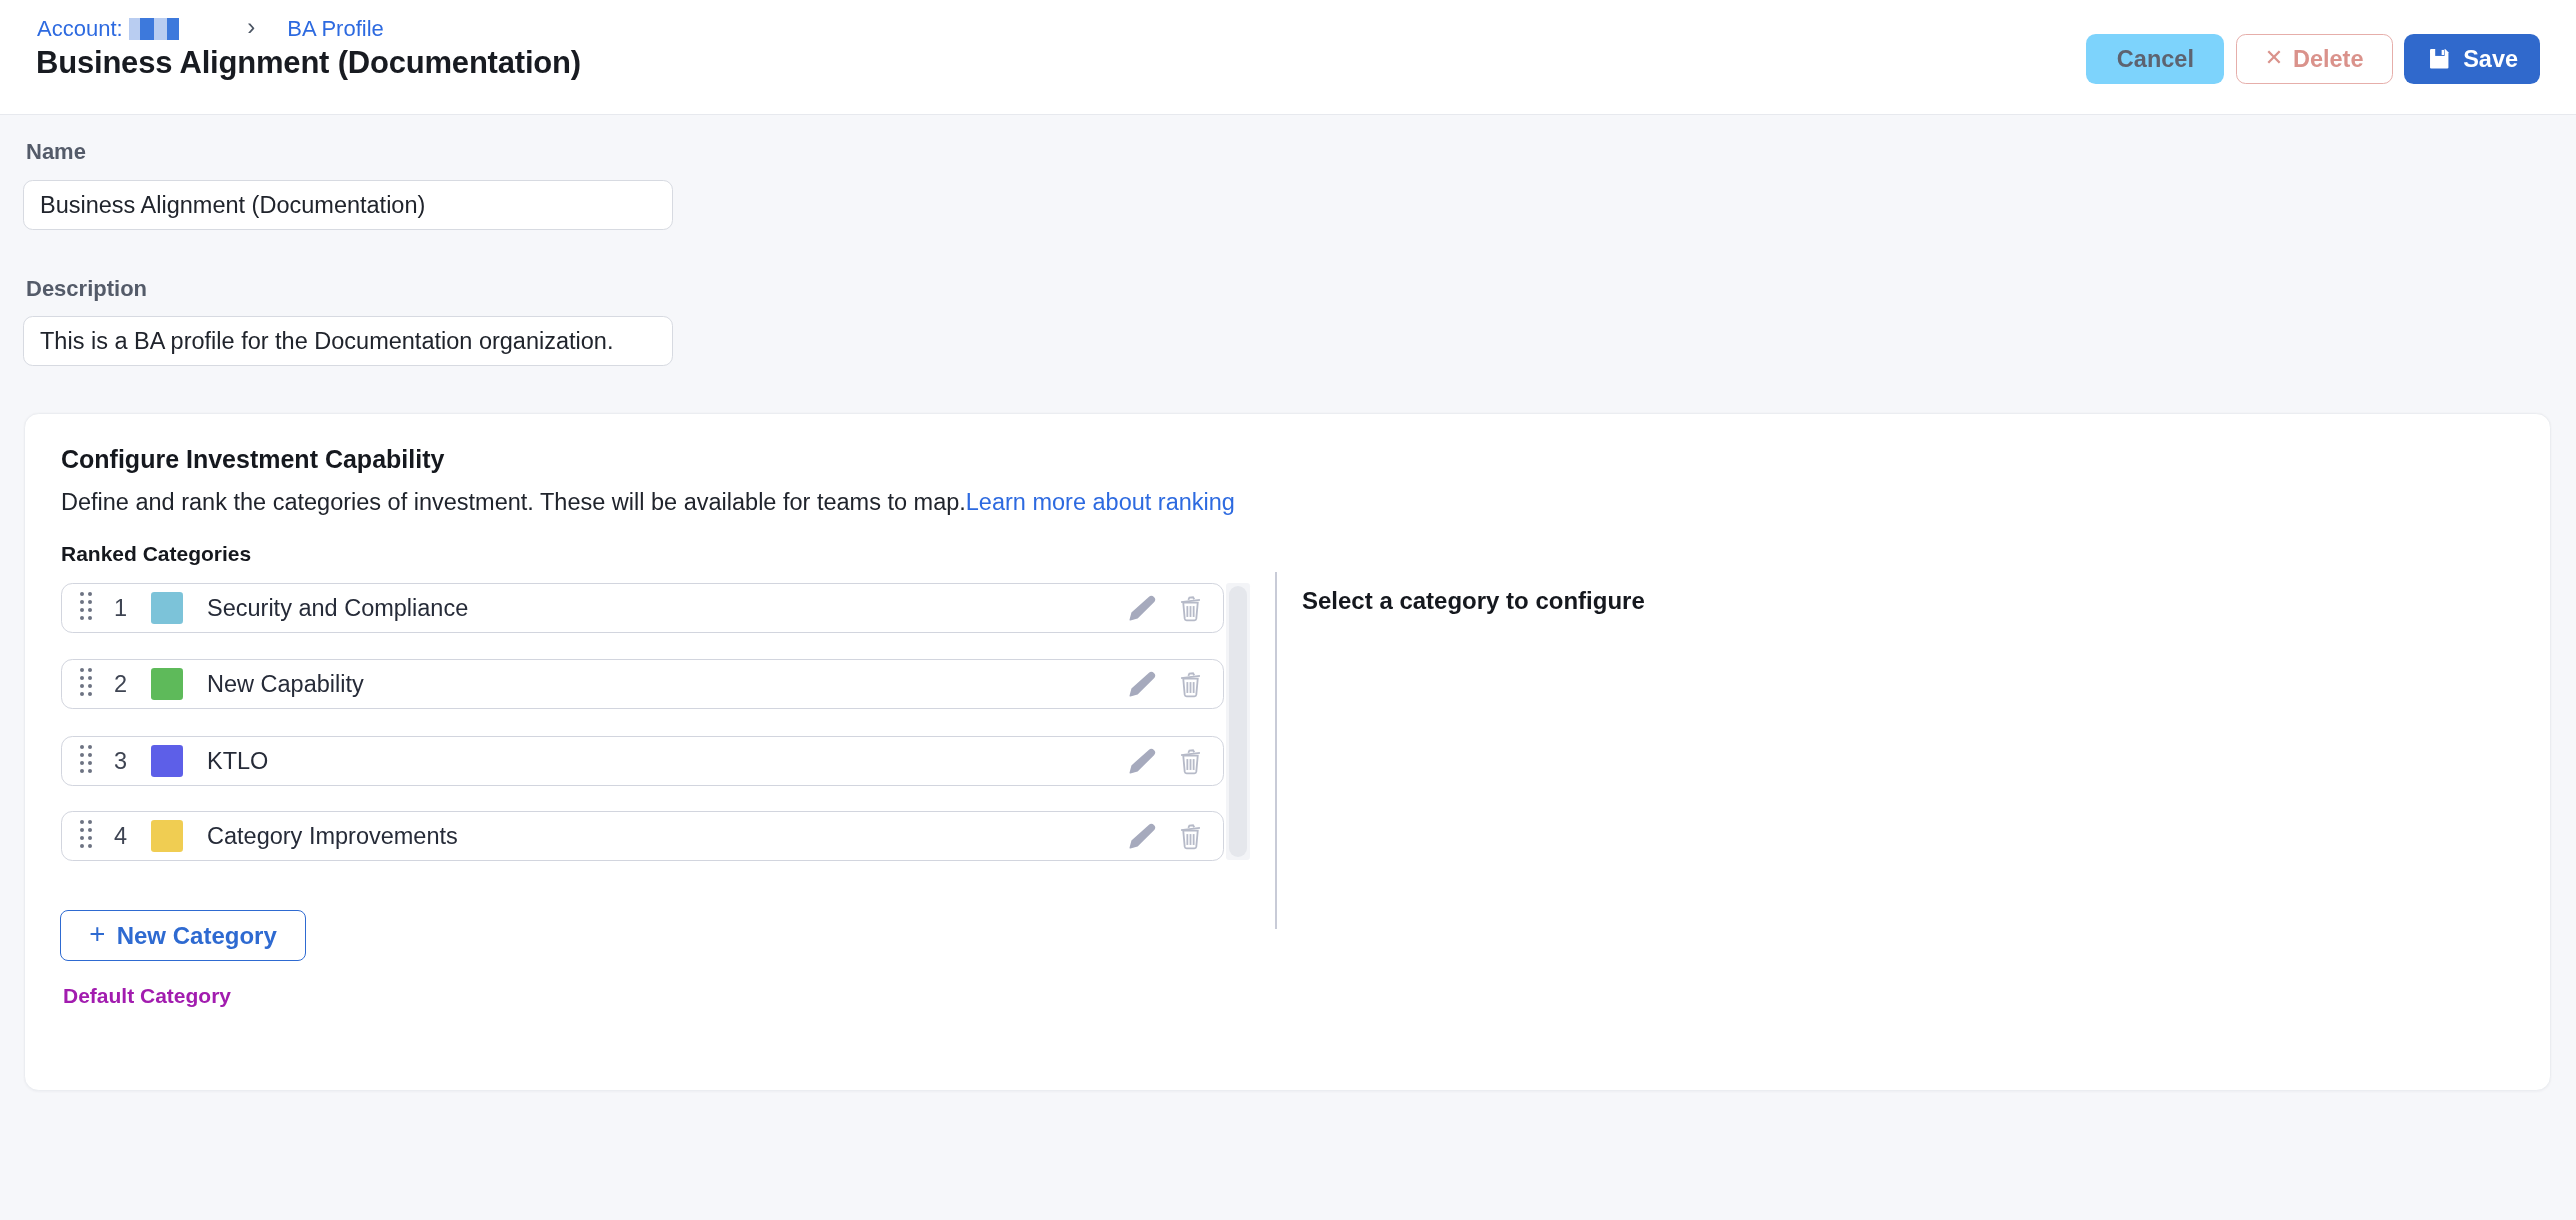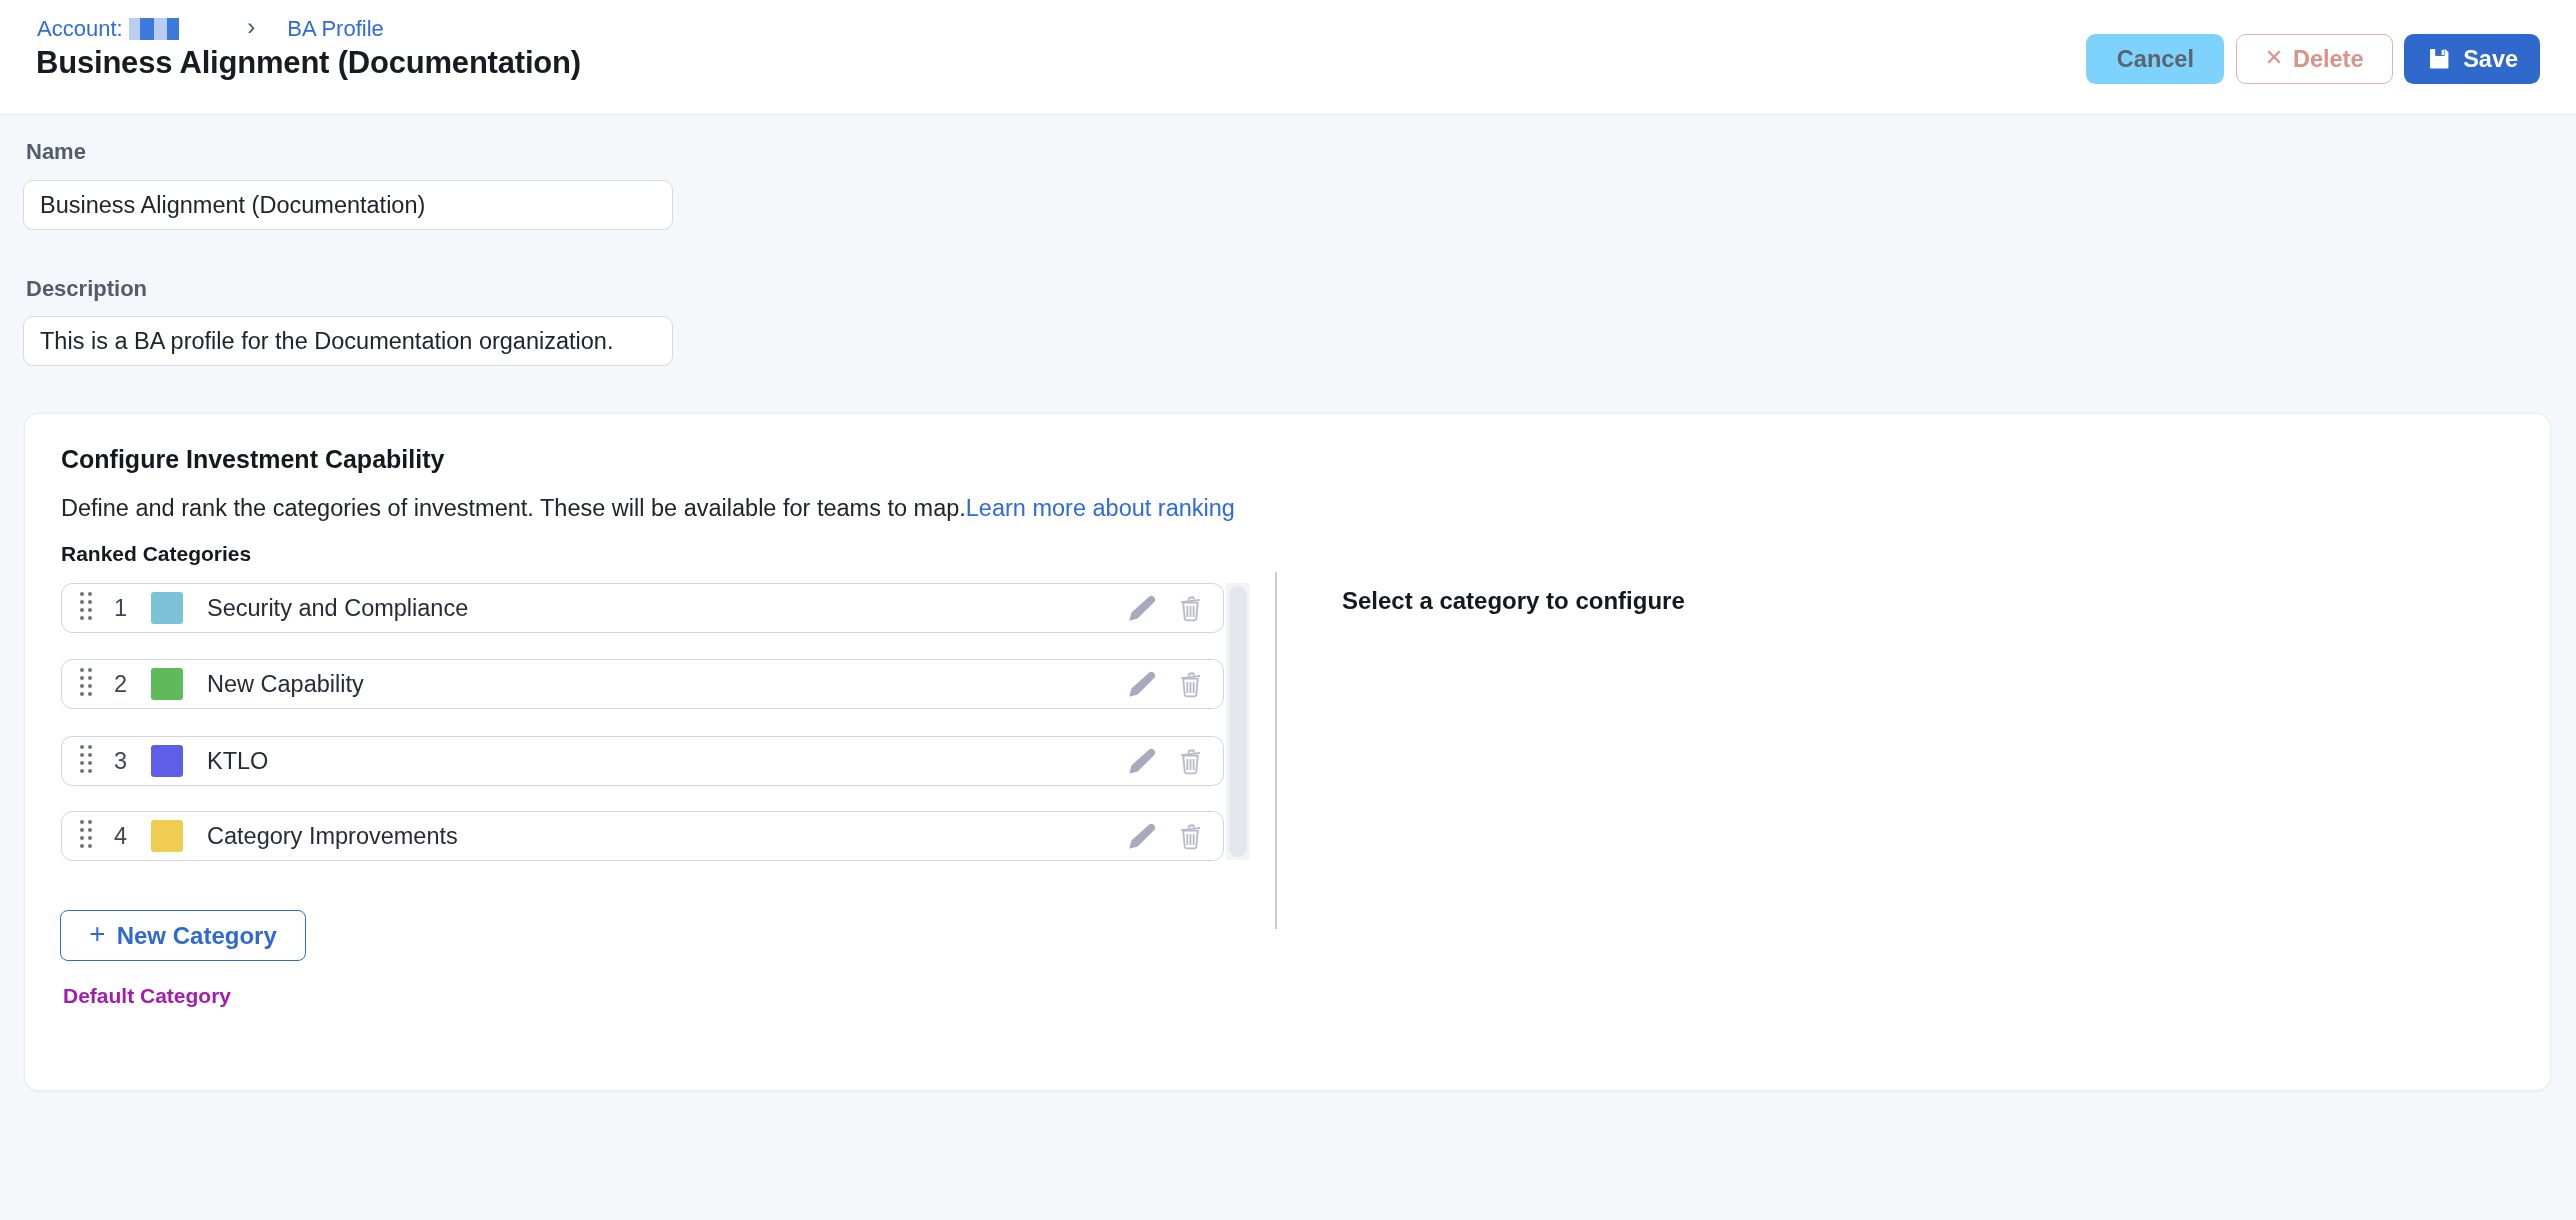--- a/index.html
+++ b/index.html
@@ -28,38 +28,38 @@
 
   
   .field-label{position:absolute;left:26px;font-size:22px;font-weight:600;color:#545b69;}
   .text-input{position:absolute;left:23px;width:650px;height:50px;background:#ffffff;border:1.6px solid #d7dae1;border-radius:9.7px;
       box-sizing:border-box;font-family:inherit;font-size:23.5px;color:#20242c;padding:0 16px;outline:none;}
 
   
   .card{position:absolute;left:24px;top:413px;width:2527px;height:678px;background:#ffffff;border:0.8px solid #ebedf1;
         border-radius:14.6px;box-sizing:border-box;box-shadow:0 0.8px 2.4px rgba(25,30,50,.04);}
   .card-heading{position:absolute;left:36px;top:31px;font-size:25px;font-weight:700;color:#15181e;}
-  .card-sub{position:absolute;left:36px;top:75px;font-size:23.5px;color:#20242c;margin-top:6px;}
+  .card-sub{position:absolute;left:36px;top:75px;font-size:23.5px;color:#20242c;}
   .card-sub a{color:#2d6ae0;text-decoration:none;cursor:pointer;}
   .ranked-label{position:absolute;left:36px;top:128px;font-size:21px;font-weight:700;color:#15181e;}
 
   .cat-row{position:absolute;left:36px;width:1163px;height:50px;background:#fff;border:1.6px solid #d2d5de;border-radius:11.3px;
            box-sizing:border-box;display:flex;align-items:center;padding:0 18px;cursor:pointer;}
   .grip{display:grid;grid-template-columns:repeat(2,8px);grid-auto-rows:8px;margin-right:18px;cursor:grab;}
   .grip i{width:4px;height:4px;border-radius:50%;background:#6d7382;}
   .rank{font-size:23.5px;color:#3e4452;width:37px;}
   .swatch{width:32px;height:32px;border-radius:3.2px;margin-right:24px;flex:none;}
   .cat-label{font-size:23.5px;color:#262b38;}
   .row-icons{margin-left:auto;display:flex;align-items:center;gap:19.5px;}
   .icon-btn{background:none;border:none;padding:0;cursor:pointer;display:flex;align-items:center;}
 
   .list-scrollbar{position:absolute;left:1201px;top:169px;width:24px;height:277px;background:#f3f4f7;border-radius:3.2px;}
   .list-scrollbar b{position:absolute;left:3.2px;top:3.2px;width:18px;height:271px;background:#e5e7ec;border-radius:9px;}
   .v-divider{position:absolute;left:1250px;top:158px;width:1.6px;height:357px;background:#c8cbd7;}
-  .empty-state{position:absolute;left:1277px;top:173px;font-size:24px;font-weight:700;color:#15181e;margin-left:40px;}
+  .empty-state{position:absolute;left:1277px;top:173px;font-size:24px;font-weight:700;color:#15181e;}
 
   .new-cat-btn{position:absolute;left:35px;top:496px;width:246px;height:51px;background:#fff;border:1.6px solid #2e6ad1;border-radius:8px;
       color:#2e6ad1;font-family:inherit;font-size:24px;font-weight:700;display:flex;align-items:center;justify-content:center;gap:11.3px;cursor:pointer;box-sizing:border-box;}
   .new-cat-btn .plus{font-size:27.6px;font-weight:500;transform:translateY(-1.6px);}
 
   .default-label{position:absolute;left:38px;top:570px;font-size:21px;font-weight:700;color:#a21caf;}
   .default-row{position:absolute;left:35px;top:608px;width:2458px;height:39px;border:1.6px solid #c9cbd5;border-radius:18px;
       box-sizing:border-box;display:flex;align-items:center;padding:0 11.3px;background:#fff;}
   .default-row .swatch{width:27.6px;height:27.6px;border-radius:3.2px;margin-right:23px;}
   .default-row .d-label{font-size:24px;color:#8e92a3;}

